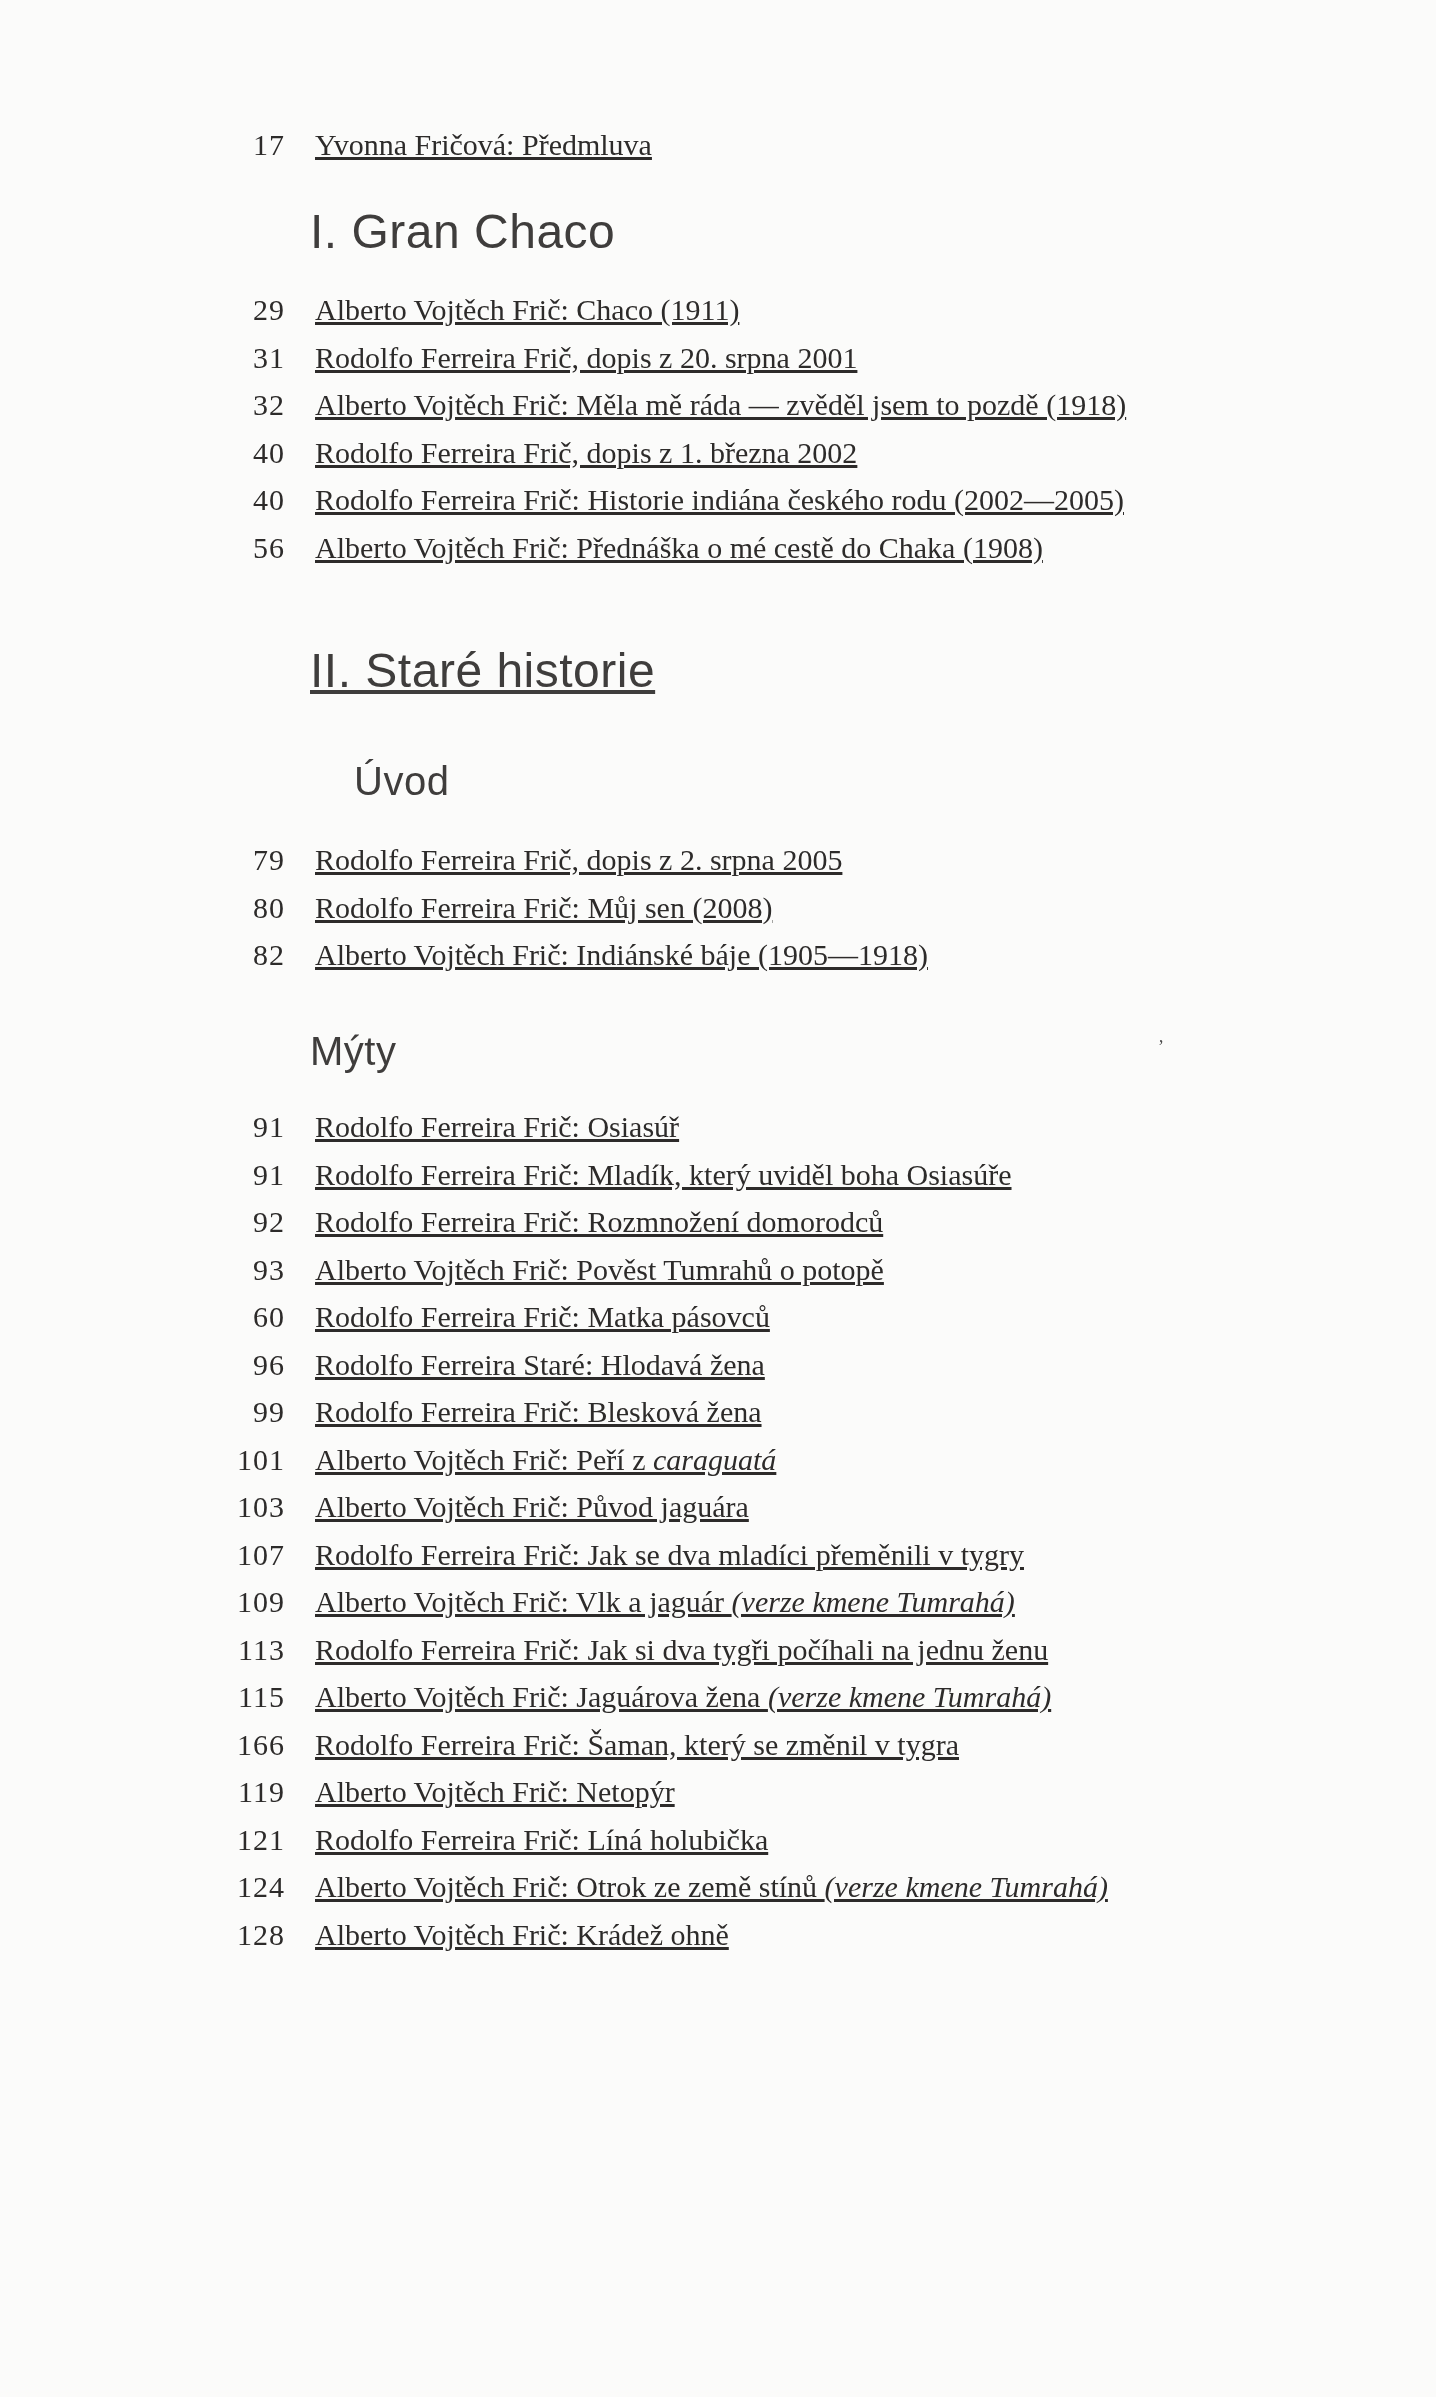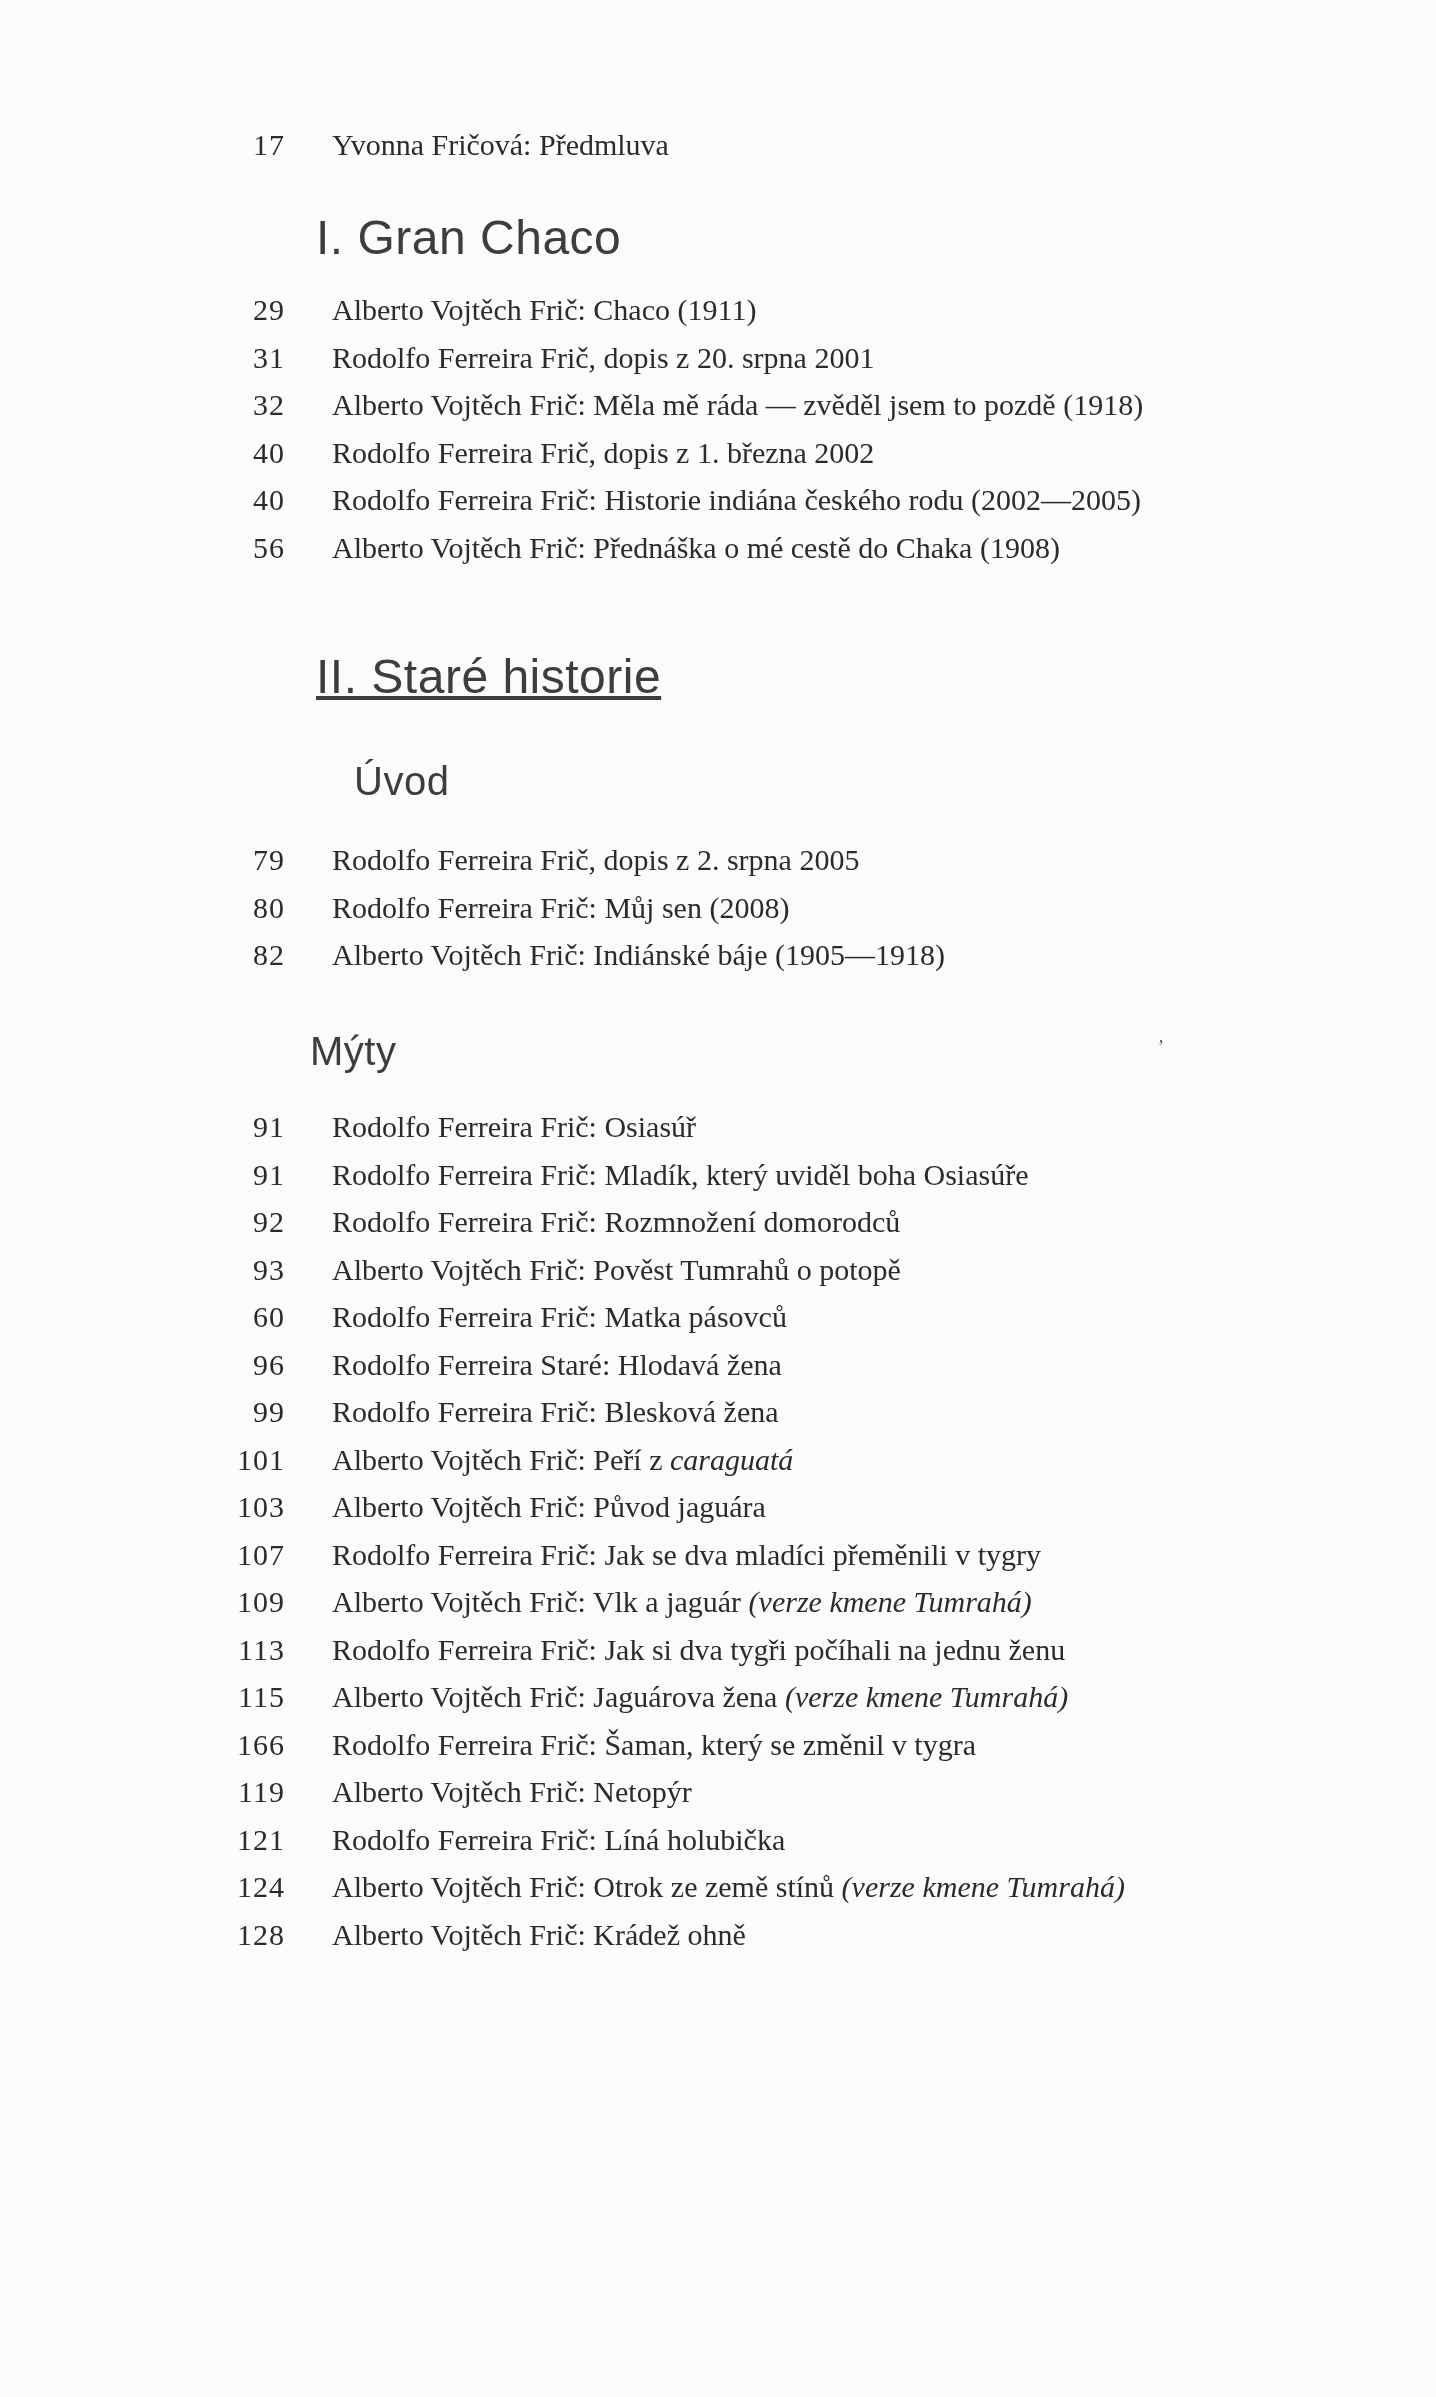--- a/index.html
+++ b/index.html
@@ -14,25 +14,25 @@
   .row {
     position: absolute; left: 0; width: 1436px;
     font-size: 30px; line-height: 34px; white-space: nowrap;
   }
   .row .num {
     position: absolute; left: 0; top: 0;
     width: 285px; text-align: right; display: block;
     letter-spacing: 1px;
   }
   .row .title {
-    position: absolute; left: 332px; top: 0; display: block;
+    position: absolute; left: 315px; top: 0; display: block; text-decoration: underline;
   }
   .row .title em { font-style: italic; text-align: center; }
   .sec-heading {
-    position: absolute; left: 310px; margin: 6px;
+    position: absolute; left: 310px; margin: 0;
     font-family: "Liberation Sans", sans-serif;
     font-weight: 400; font-size: 48px; line-height: 56px;
     color: #3f3d3c; letter-spacing: 0.5px; white-space: nowrap;
   }
   .sub-heading {
     position: absolute; left: 310px; margin: 0;
     font-family: "Liberation Sans", sans-serif;
     font-weight: 400; font-size: 40px; line-height: 48px;
     color: #3f3d3c; letter-spacing: 0.5px; white-space: nowrap;
   }

